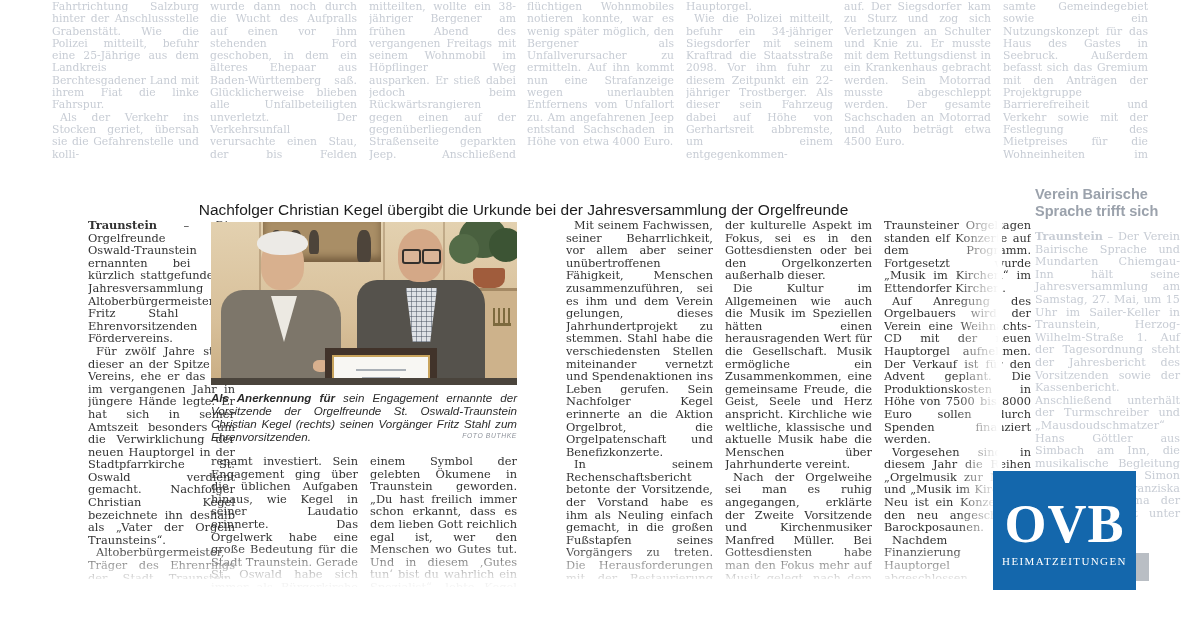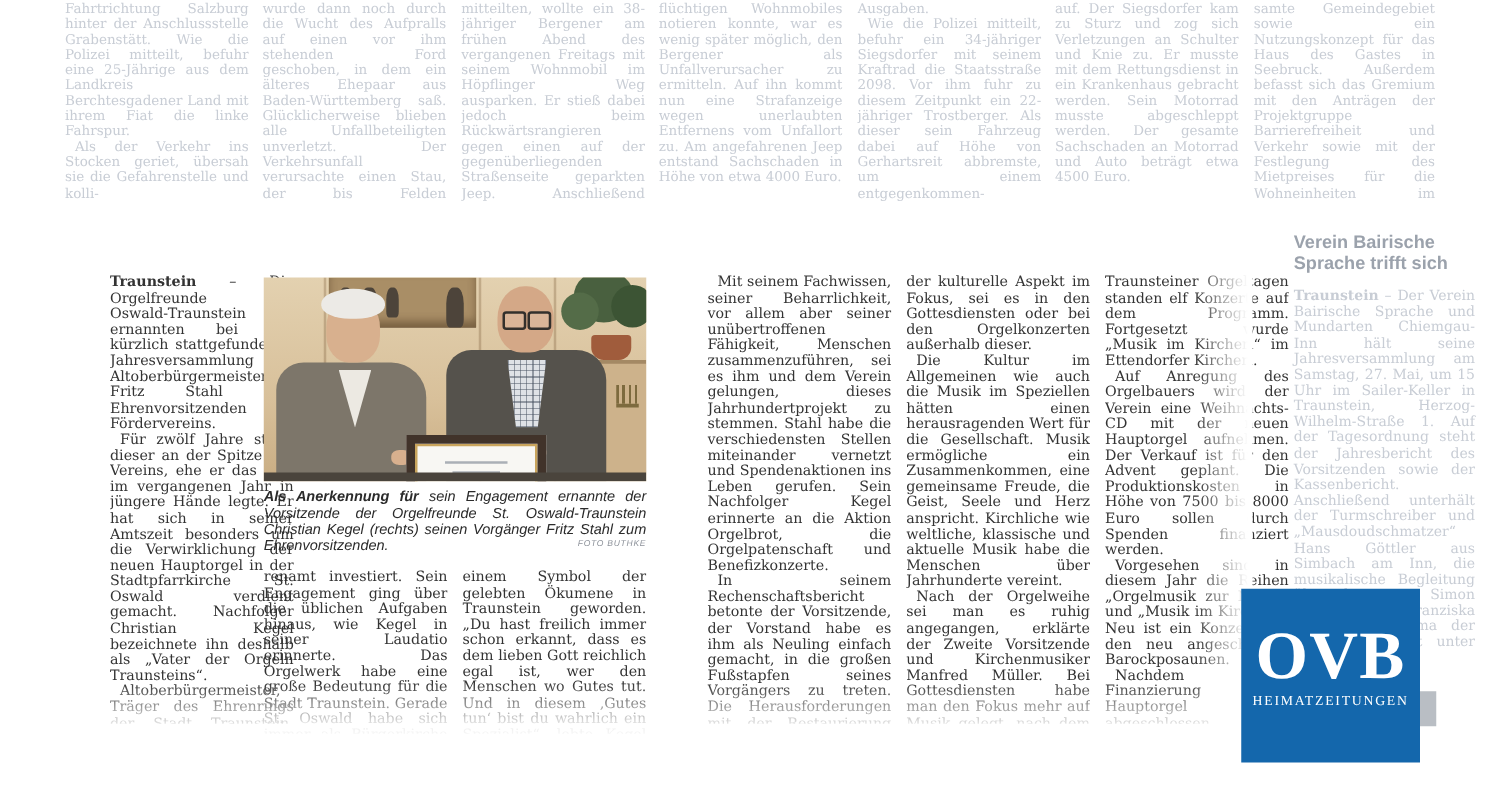--- a/index.html
+++ b/index.html
@@ -75,21 +75,21 @@
   .man-r-head{left:187px;top:7px;width:45px;height:53px;background:#d4a887;
               border-radius:48% 48% 42% 42%;}
   .lens{top:27px;width:15px;height:11px;border:2px solid #33302c;border-radius:3px;
         background:rgba(255,255,255,.15);}
   .cert{left:114px;top:126px;width:98px;height:64px;background:#f8f7f3;
         border:7px solid #41332a;box-shadow:inset 0 0 0 2px #c9a45c;}
   .certline{left:24px;width:50px;height:2px;background:#aab0b6;}
   .hand{width:16px;height:12px;border-radius:40%;}
   .photobase{left:0;top:156px;width:306px;height:7px;background:#4a443c;}
   
-  .logo{position:absolute;left:993px;top:471px;width:143px;height:139px;z-index:6;
+  .logo{position:absolute;left:993px;top:471px;width:143px;height:119px;z-index:6;
         display:flex;flex-direction:column;align-items:center;
         font-family:"Liberation Serif",serif;color:#ffffff;}
   .logo-title{margin-top:26px;font-size:54px;line-height:54px;font-weight:bold;
               letter-spacing:1px;}
   .logo-tag{margin-top:4px;font-size:11px;letter-spacing:1.4px;}
   .logo-tab{position:absolute;left:1136px;top:553px;width:13px;height:28px;
             background:#b9bec4;z-index:5;}
   
   .fade-right{position:absolute;left:956px;top:216px;width:46px;height:414px;z-index:4;
               background:linear-gradient(90deg,rgba(255,255,255,0) 0%,#ffffff 92%);}
@@ -108,30 +108,31 @@
   <div class="topcol" style="left:210px">
     <p>wurde dann noch durch die Wucht des Aufpralls auf einen vor ihm stehenden Ford geschoben, in dem ein älteres Ehepaar aus Baden-Württemberg saß. Glücklicherweise blieben alle Unfallbeteiligten unverletzt. Der Verkehrsunfall verursachte einen Stau, der bis Felden zurückreichte.</p>
   </div>
   <div class="topcol" style="left:369px">
     <p>mitteilten, wollte ein 38-jähriger Bergener am frühen Abend des vergangenen Freitags mit seinem Wohnmobil im Höpflinger Weg ausparken. Er stieß dabei jedoch beim Rückwärtsrangieren gegen einen auf der gegenüberliegenden Straßenseite geparkten Jeep. Anschließend entfernte sich</p>
   </div>
   <div class="topcol" style="left:527px">
     <p>flüchtigen Wohnmobiles notieren konnte, war es wenig später möglich, den Bergener als Unfallverursacher zu ermitteln. Auf ihn kommt nun eine Strafanzeige wegen unerlaubten Entfernens vom Unfallort zu. Am angefahrenen Jeep entstand Sachschaden in Höhe von etwa 4000 Euro.</p>
   </div>
   <div class="topcol" style="left:686px">
-    <p>Ausgaben.</p>
+    <p>Hauptorgel.</p>
     <p>Wie die Polizei mitteilt, befuhr ein 34-jähriger Siegsdorfer mit seinem Kraftrad die Staatsstraße 2098. Vor ihm fuhr zu diesem Zeitpunkt ein 22-jähriger Trostberger. Als dieser sein Fahrzeug dabei auf Höhe von Gerhartsreit abbremste, um einem entgegenkommen-</p>
   </div>
   <div class="topcol" style="left:844px">
     <p>auf. Der Siegsdorfer kam zu Sturz und zog sich Verletzungen an Schulter und Knie zu. Er musste mit dem Rettungsdienst in ein Krankenhaus gebracht werden. Sein Motorrad musste abgeschleppt werden. Der gesamte Sachschaden an Motorrad und Auto beträgt etwa 4500 Euro.</p>
   </div>
   <div class="topcol" style="left:1003px;width:145px">
     <p>samte Gemeindegebiet sowie ein Nutzungskonzept für das Haus des Gastes in Seebruck. Außerdem befasst sich das Gremium mit den Anträgen der Projektgruppe Barrierefreiheit und Verkehr sowie mit der Festlegung des Mietpreises für die Wohneinheiten im Wohnprojekt Ischl. Der Beginn der Sitzung im Rathaus ist um 19 Uhr.</p>
   </div>
 
+  <div class="subhead">Nachfolger Christian Kegel übergibt die Urkunde bei der Jahresversammlung der Orgelfreunde</div>
 
   <div class="bodycol" style="left:52px">
     <p><b>Traunstein</b><span> – Die Orgelfreunde St. Oswald-Traunstein ernannten bei der kürzlich stattgefundenen Jahresversammlung Altoberbürgermeister Fritz Stahl zum Ehrenvorsitzenden des Fördervereins.</span></p>
     <p class="ind">Für zwölf Jahre stand dieser an der Spitze des Vereins, ehe er das Amt im vergangenen Jahr in jüngere Hände legte. Er hat sich in seiner Amtszeit besonders um die Verwirklichung der neuen Hauptorgel in der Stadtpfarrkirche St. Oswald verdient gemacht. Nachfolger Christian Kegel bezeichnete ihn deshalb als „Vater der Orgeln Traunsteins“.</p>
     <p class="ind">Altoberbürgermeister, Träger des Ehrenrings der Stadt Traunstein, Ehrenbürger und jetzt Ehrenvorsitzender des Vereins der Orgelfreunde. Als Vorsitzender habe er Zeit und Herzblut in das Eh-</p>
   </div>
 
   <div class="photo">
     <div class="seam" style="left:48px"></div>
     <div class="seam" style="left:172px"></div>

